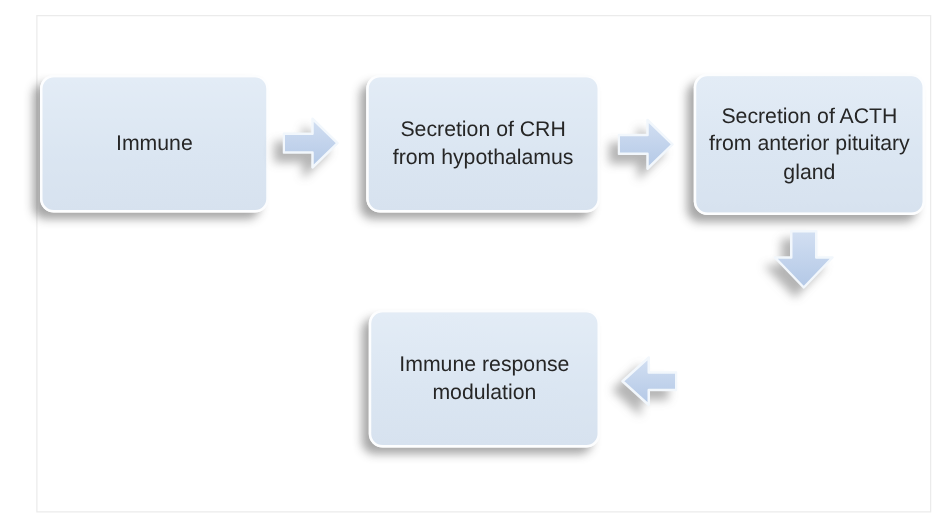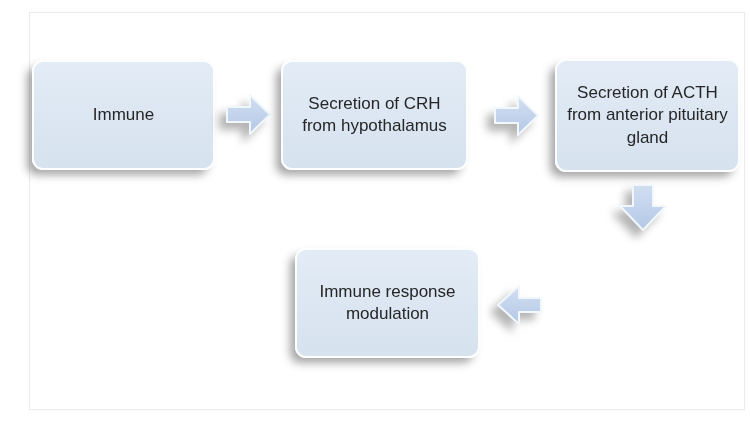--- a/index.html
+++ b/index.html
@@ -34,21 +34,21 @@
     padding: 0 10px;
     border-radius: 11px;
     background: linear-gradient(180deg, #e3ecf6 0%, #dbe6f2 55%, #d7e2ef 100%);
     border: 2px solid rgba(255,255,255,0.92);
     box-shadow: -6px 6px 8px -1px rgba(45,45,45,0.42);
     color: #262626;
     font-size: 17px;
     line-height: 1.3;
   }
   .n1 { left: 32px;  top: 60px;  width: 183px; height: 110px; }
-  .n2 { left: 281px; top: 60px;  width: 187px; height: 110px; }
+  .n2 { left: 293px; top: 60px;  width: 187px; height: 110px; }
   .n3 { left: 555px; top: 59px;  width: 185px; height: 113px; }
   .n4 { left: 557px; top: 246px; width: 183px; height: 116px; padding: 0 18px; }
   .n5 { left: 295px; top: 248px; width: 185px; height: 110px; text-align: center; }
   .arrow {
     position: absolute;
     filter: drop-shadow(-7px 7px 4px rgba(60,60,60,0.38));
   }
   .a1 { left: 226px; top: 91px; }
   .a2 { left: 494px; top: 92px; }
   .a3 { left: 617px; top: 184px; }

